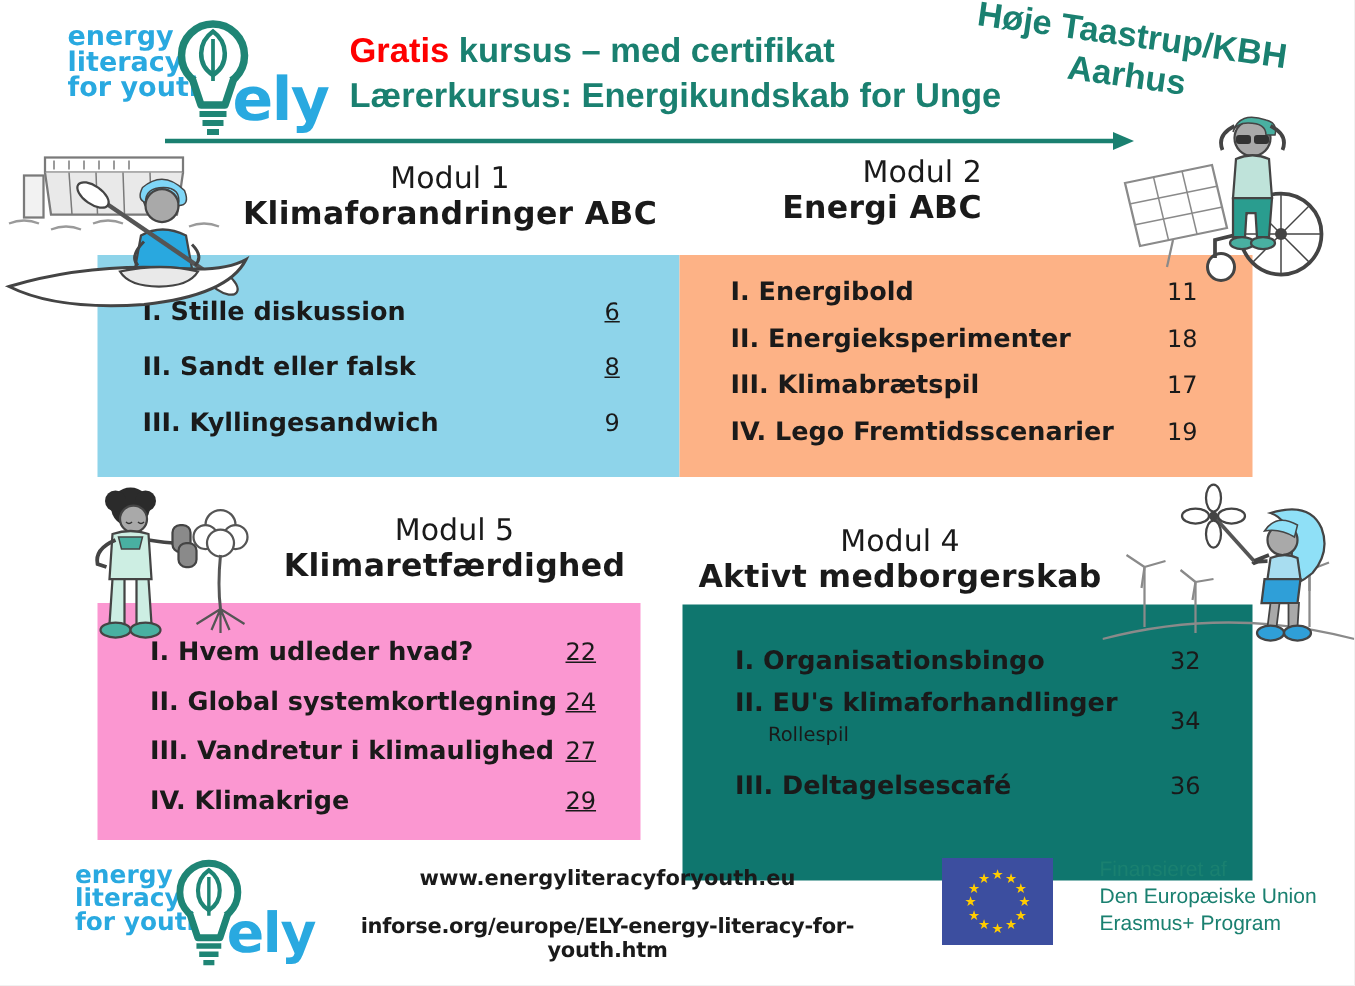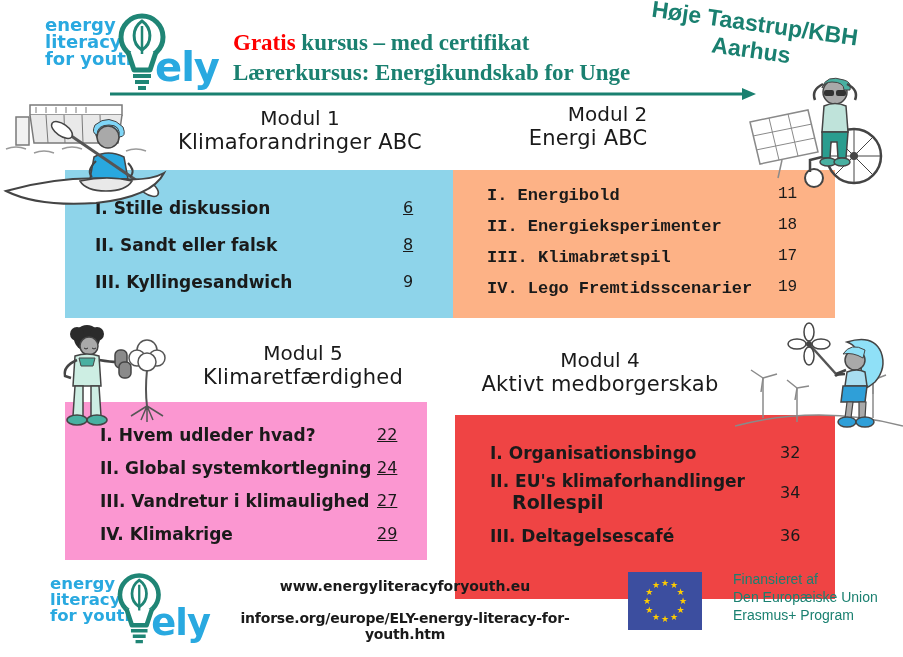--- a/index.html
+++ b/index.html
@@ -4,39 +4,39 @@
 <style>
   html,body{margin:0;padding:0;background:#e8e8e8;}
   .page{position:relative;width:903px;height:657px;background:#ffffff;overflow:hidden;
         font-family:"DejaVu Sans",sans-serif;color:#1a1a1a;}
   
   .logo{position:absolute;width:210px;height:80px;}
   .logo-words{position:absolute;left:0;top:6px;font-weight:bold;font-size:18px;line-height:17px;color:#29a9e0;}
   .logo-ely{position:absolute;left:110px;top:34px;font-weight:bold;font-size:40px;color:#29a9e0;letter-spacing:-1px;}
   .logo-bulb{position:absolute;left:66px;top:0px;}
   
-  .title-block{position:absolute;left:233px;top:28px;font-family:Liberation Serif, serif;
+  .title-block{position:absolute;left:233px;top:18px;font-family:Liberation Sans, sans-serif;
                font-weight:bold;font-size:23px;line-height:30px;color:#1a8070;}
   .red{color:#fe0000;}
   .location{position:absolute;left:618px;top:10px;width:270px;text-align:center;
             font-family:"Liberation Sans",sans-serif;font-weight:bold;font-size:23px;line-height:27px;
             color:#1a8070;transform:rotate(8deg);}
   .arrow-svg{position:absolute;left:110px;top:86px;}
   
   .mod-header{position:absolute;transform:translateX(-50%);text-align:center;white-space:nowrap;}
   .mod-label{font-size:20px;font-weight:400;}
-  .mod-title{font-size:21px;font-weight:normal;letter-spacing:.2px;}
+  .mod-title{font-size:21px;font-weight:bold;letter-spacing:.2px;}
   .box{position:absolute;box-sizing:border-box;}
   .row{display:flex;justify-content:space-between;}
   .item{font-size:17px;font-weight:bold;line-height:21px;}
-  .item2{font-size:19px;font-weight:bold;line-height:21px;}
+  .item2{font-size:13px;font-weight:normal;line-height:21px;}
   .num{width:34px;font-size:16px;font-weight:400;flex:none;}
   .num.u{text-decoration:underline;}
   .p1{padding:28px 16px 0 30px;} .p1 .row{margin-bottom:16px;}
-  .p2{padding:15px 23px 0 34px;} .p2 .row{margin-bottom:10px;font-family:Liberation Mono, monospace;}
+  .p2{padding:15px 23px 0 34px;} .p2 .row{margin-bottom:10px;}
   .p3{padding:23px 16px 0 35px;} .p3 .row{margin-bottom:12px;}
   .p4{padding:28px 21px 0 35px;} .p4 .row{margin-bottom:7px;}
   .row.center{align-items:center;}
   .illu{position:absolute;}
   
   .url-main{position:absolute;left:240px;top:578px;width:330px;text-align:center;
             font-size:14px;font-weight:bold;}
   .url-sec{position:absolute;left:210px;top:610px;width:390px;text-align:center;
            font-size:14px;font-weight:bold;letter-spacing:-.2px;}
   .eu-flag{position:absolute;left:628px;top:572px;}
@@ -144,21 +144,21 @@
     <div class="row">
       <span class="item">III. Vandretur i klimaulighed</span>
       <span class="num u">27</span>
     </div>
     <div class="row">
       <span class="item">IV. Klimakrige</span>
       <span class="num u">29</span>
     </div>
   </div>
 
-  <div class="box p4" style="left: 455px; top: 415px; width: 380px; height: 184px; background: #ef4444;">
+  <div class="box p4" style="left: 455px; top: 403px; width: 380px; height: 184px; background: #0f766e;">
     <div class="row">
       <span class="item">I.  Organisationsbingo</span>
       <span class="num">32</span>
     </div>
     <div class="row center">
       <span>
         <span class="item" style="display:block">II. EU's  klimaforhandlinger</span>
         <span class="item2" style="display:block;padding-left:22px;">Rollespil</span>
       </span>
       <span class="num">34</span>

